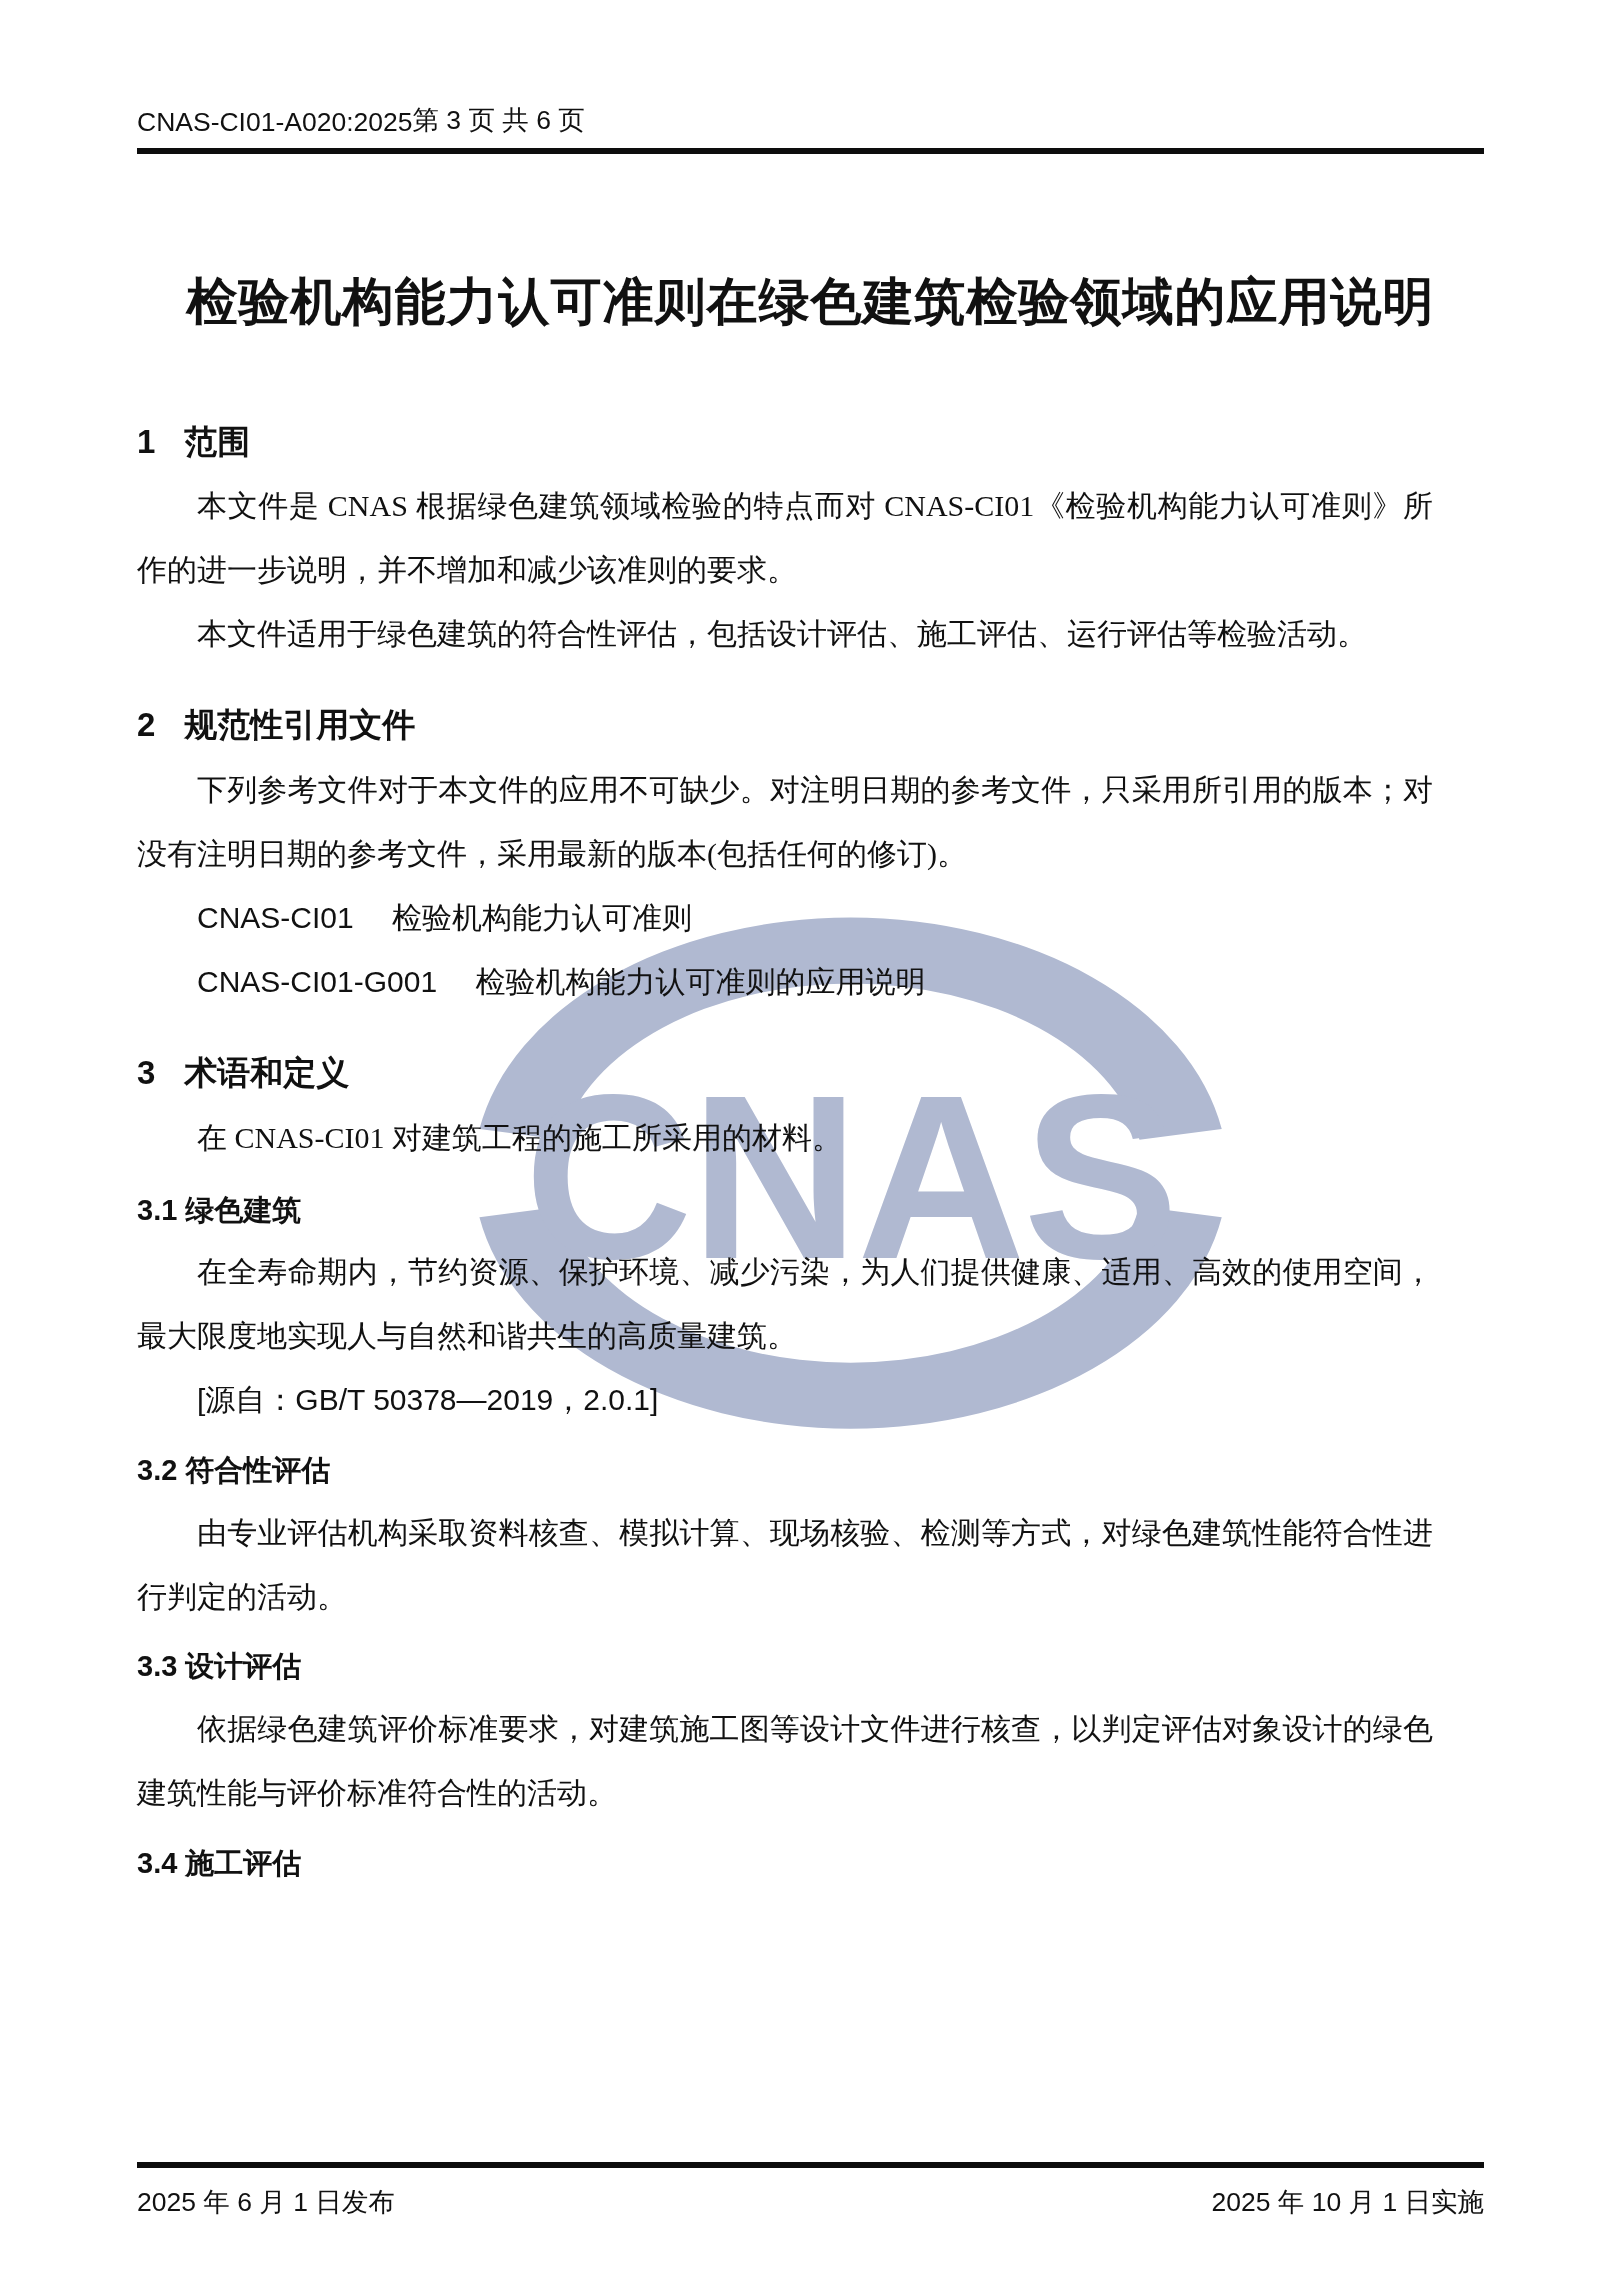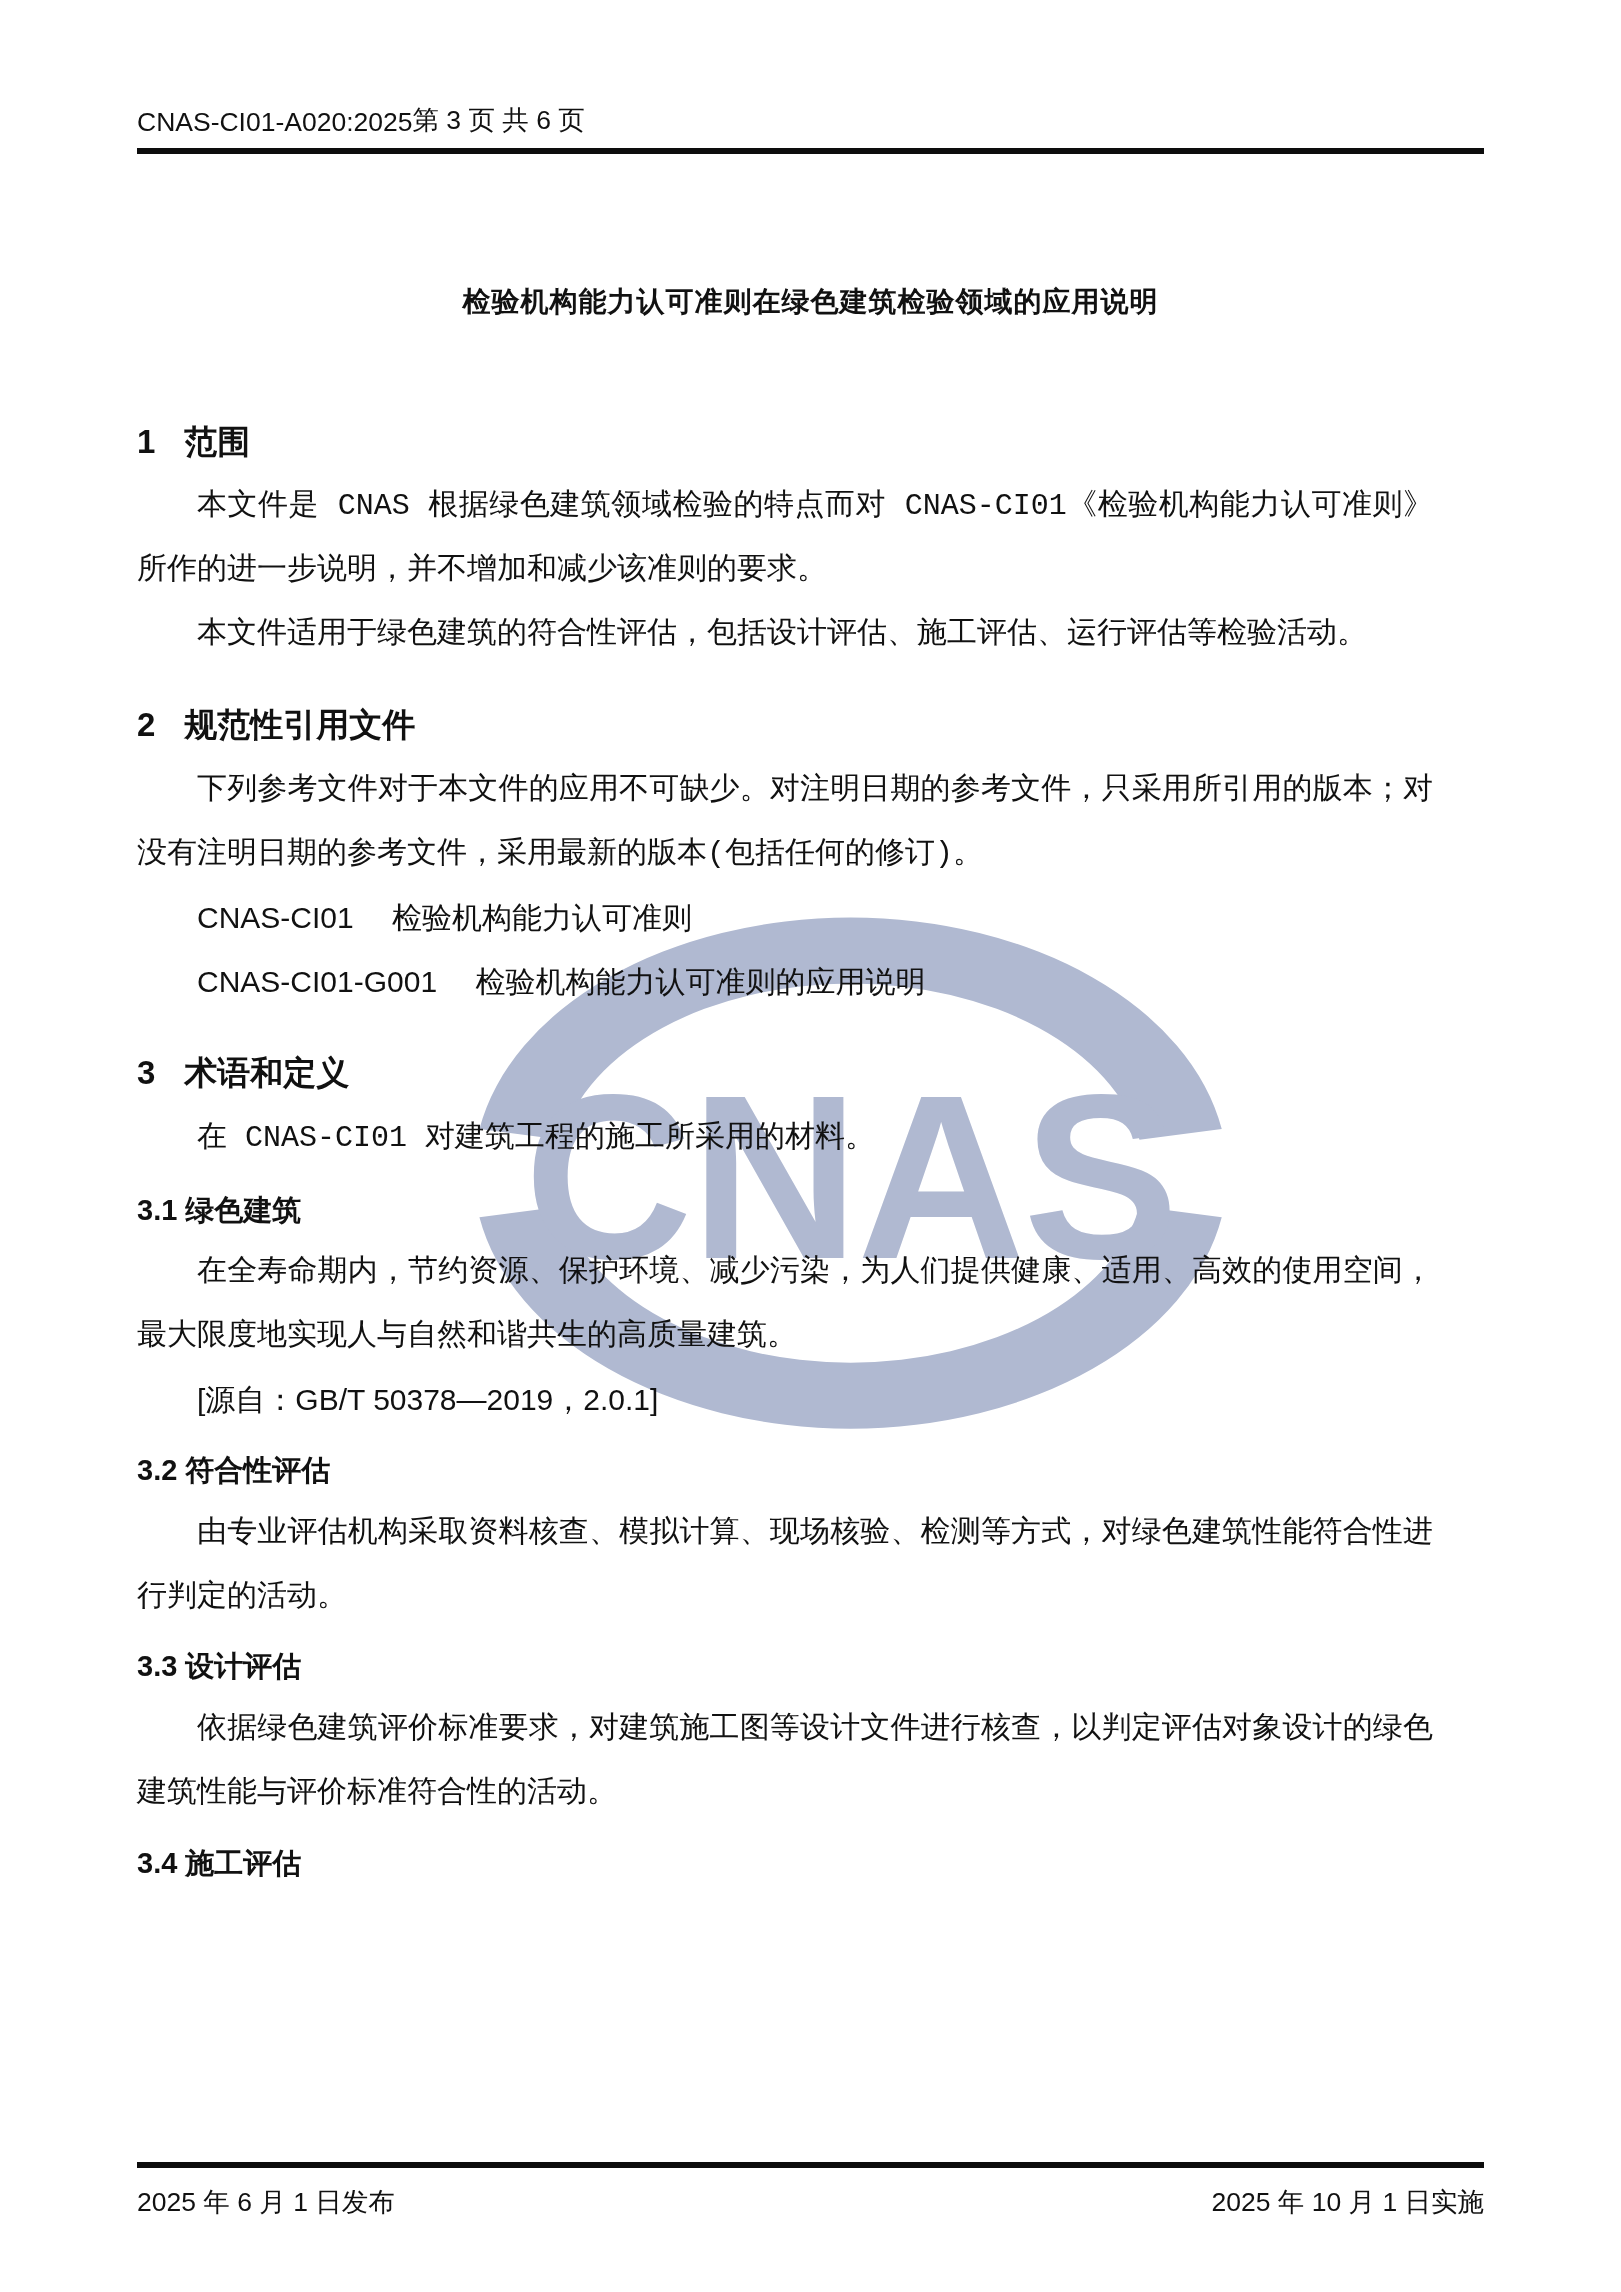--- a/index.html
+++ b/index.html
@@ -38,21 +38,21 @@
   .page-header {
     display: flex; justify-content: flex-start; align-items: flex-end;
     padding-top: 102px;
     font-size: 26.5px;
   }
   .header-rule, .footer-rule { height: 5.9px; background: #0d0d0d; }
   .header-rule { margin-top: 9.8px; }
 
   h1.doc-title {
     margin: 123px 0 0 0;
-    font-size: 28px;
+    font-size: 51px;
     font-weight: bold;
     text-align: center;
     letter-spacing: 1px;
     line-height: 49px;
   }
 
   h2.sec-head {
     margin: 39px 0 13.7px 0;
     font-size: 33px;
     font-weight: bold;
@@ -65,21 +65,21 @@
   h3.sub-head {
     margin: 21.6px 0 13.7px 0;
     font-size: 29px;
     font-weight: bold;
     line-height: 33px;
   }
   h3.sub-head.sub-first { margin-top: 24px; }
 
   p.body {
     margin: 0;
-    font-family: Liberation Mono, monospace;
+    font-family: Liberation Serif, serif;
     font-size: 30px;
     line-height: 64px;
     text-indent: 2em;
     text-align: justify;
     text-justify: inter-character;
   }
   p.body.fill-last { text-align-last: justify; }
   p.ref, p.source {
     margin: 0;
     font-size: 30px;

